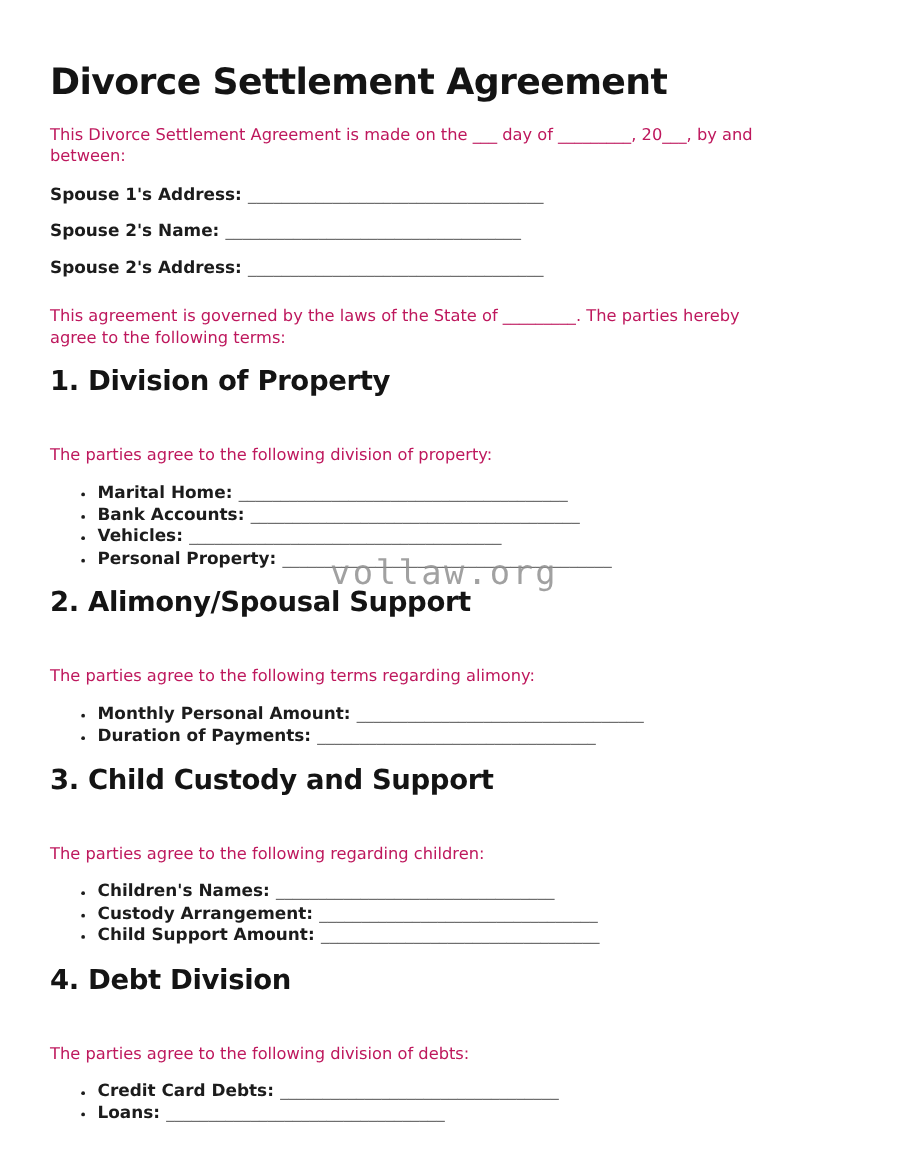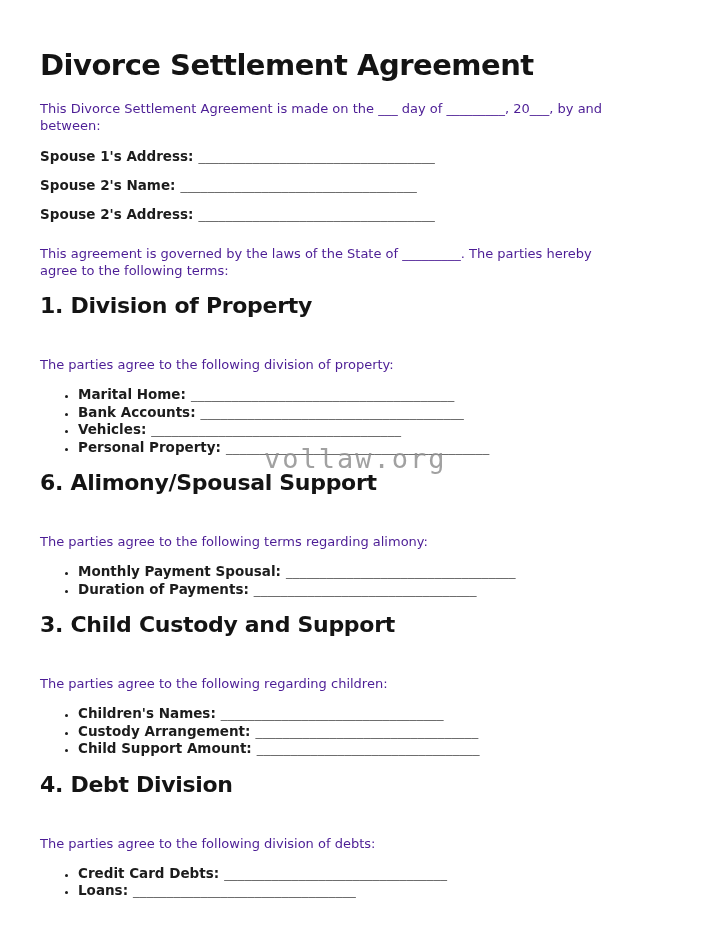--- a/index.html
+++ b/index.html
@@ -20,21 +20,21 @@
   .doc-title {
     font-size:29px;
     line-height:34px;
     font-weight:bold;
     color:#141414;
     letter-spacing:-0.5px;
   }
   .para {
     font-size:13px;
     line-height:17px;
-    color:#4c1d95;
+    color:#be185d;
   }
   .intro { margin-top:18px; }
   .governing { margin-top:22px; }
   .fields { margin-top:14px; }
   .field { margin-bottom:12px; font-size:13.5px; line-height:17px; }
   .field .label { font-weight:bold; color:#1c1c1c; }
   .blank {
     color:#6e6e6e;
     margin-left:5px;
     letter-spacing:0;
@@ -111,25 +111,25 @@
       <span class="label">Bank Accounts:</span><span class="blank">_______________________________________</span>
     </li>
     <li>
       <span class="label">Vehicles:</span><span class="blank">_____________________________________</span>
     </li>
     <li>
       <span class="label">Personal Property:</span><span class="blank">_______________________________________</span>
     </li>
   </ul>
 
-  <h2 class="section-heading">6. Alimony/Spousal Support</h2>
+  <h2 class="section-heading">2. Alimony/Spousal Support</h2>
   <div class="para section-intro">The parties agree to the following terms regarding alimony:</div>
   <ul class="item-list">
     <li>
-      <span class="label">Monthly Payment Spousal:</span><span class="blank">__________________________________</span>
+      <span class="label">Monthly Personal Amount:</span><span class="blank">__________________________________</span>
     </li>
     <li>
       <span class="label">Duration of Payments:</span><span class="blank">_________________________________</span>
     </li>
   </ul>
 
   <h2 class="section-heading">3. Child Custody and Support</h2>
   <div class="para section-intro">The parties agree to the following regarding children:</div>
   <ul class="item-list">
     <li>

